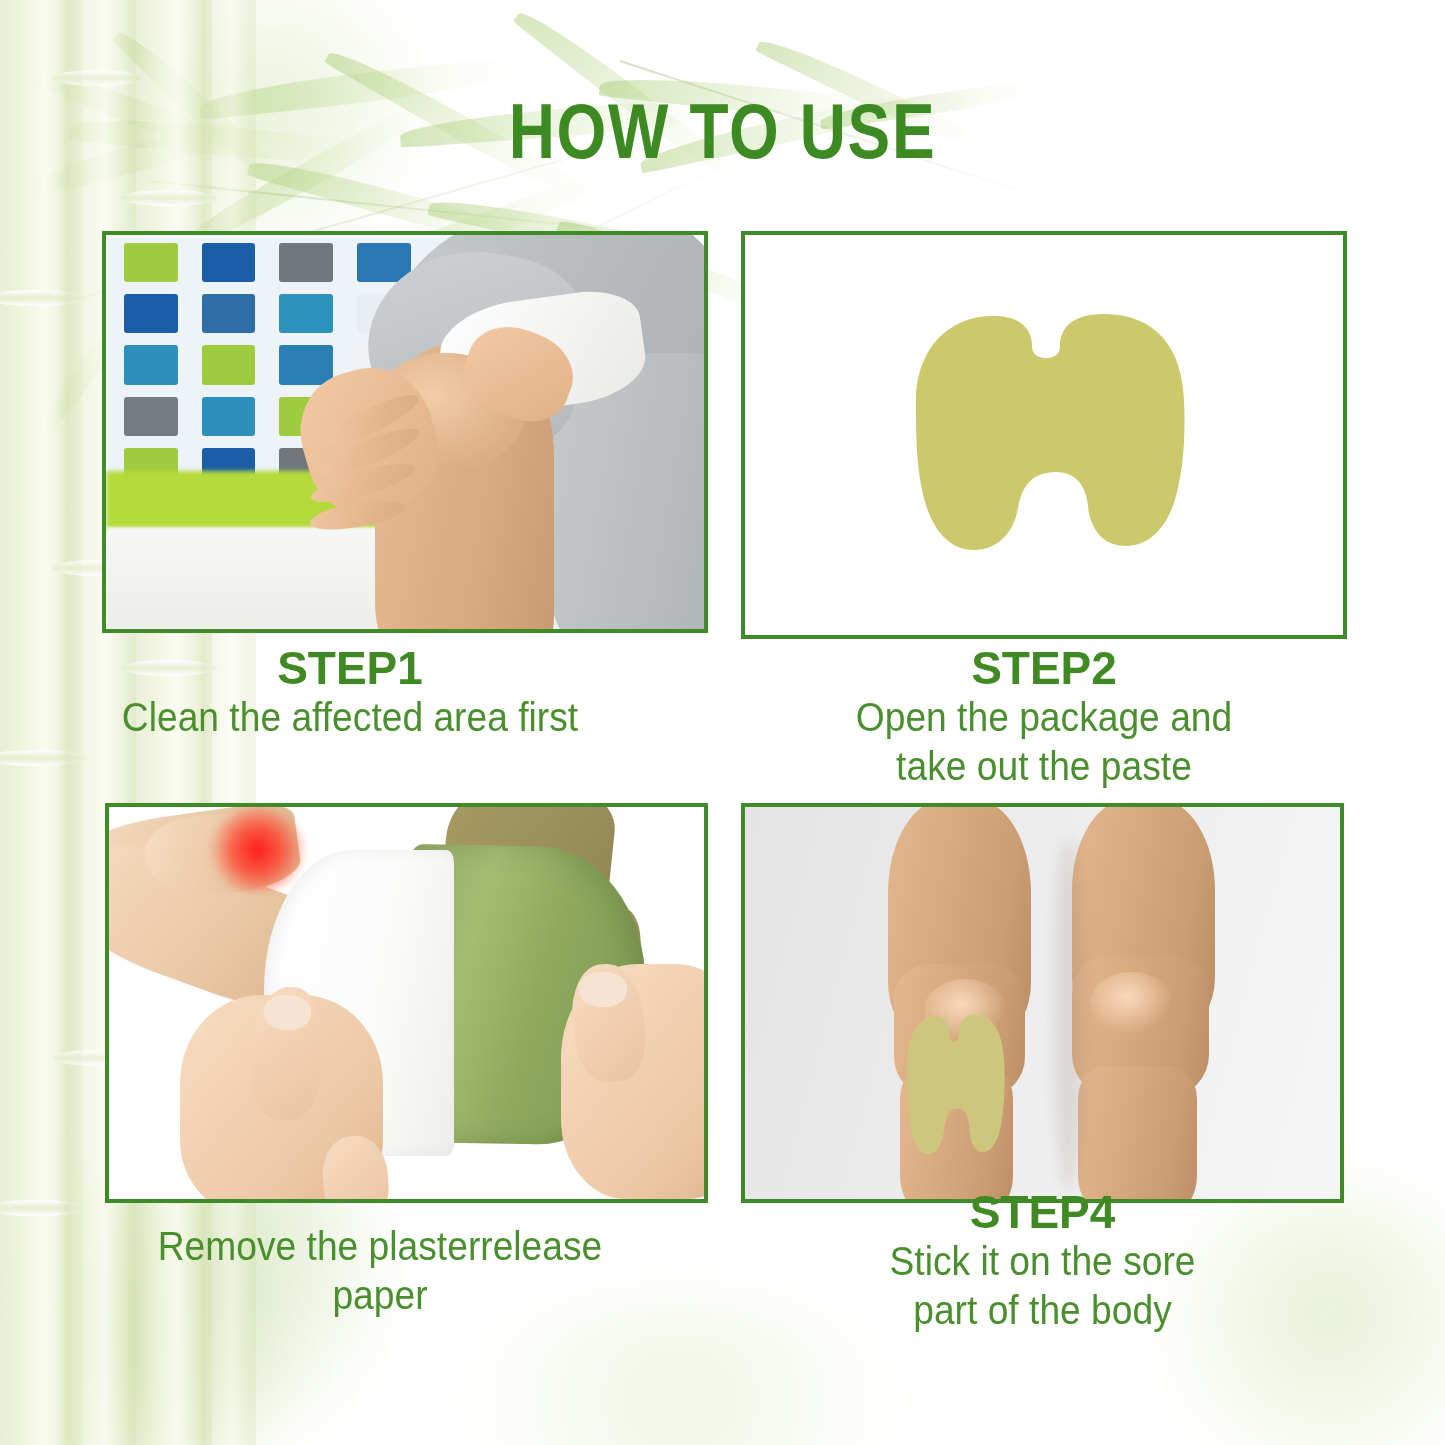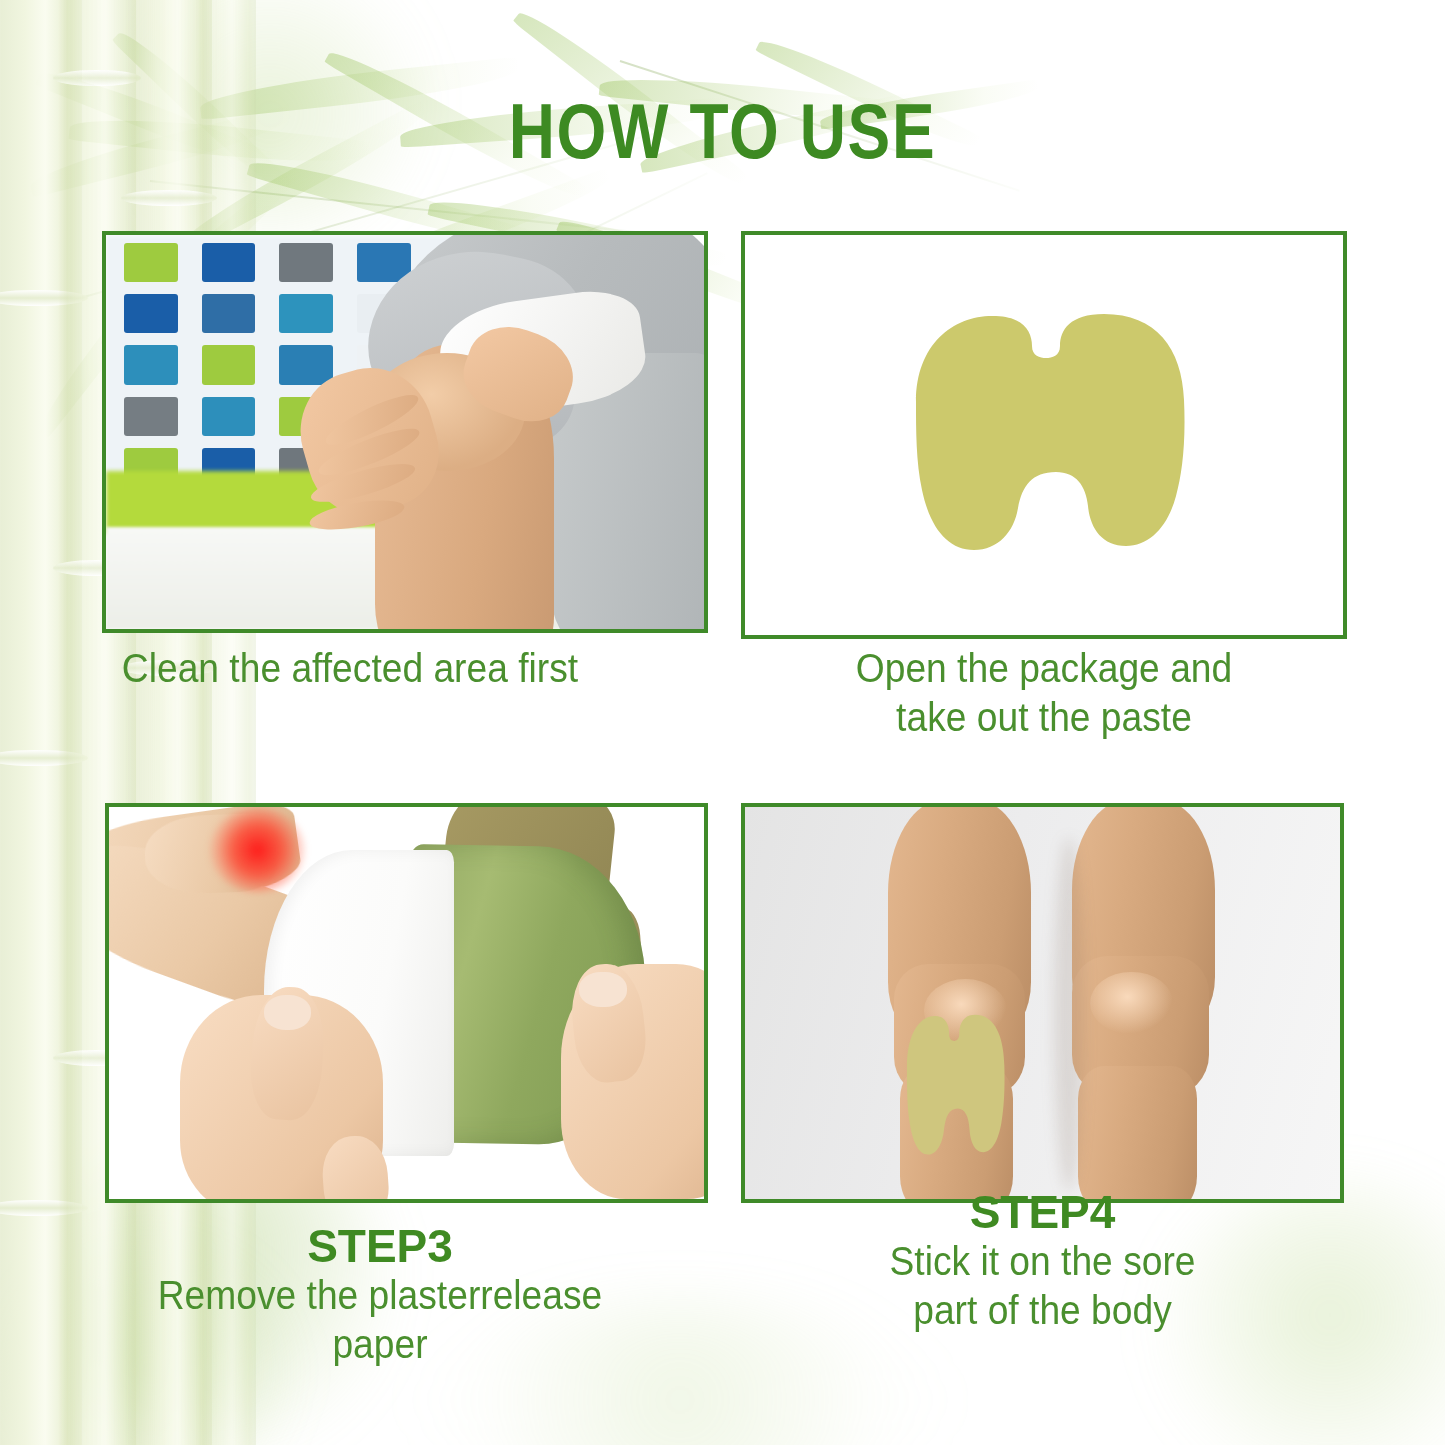--- a/index.html
+++ b/index.html
@@ -413,20 +413,21 @@
         <div class="p1-hand" style="left:33%; top:34%; width:22%; height:36%; transform:rotate(-16deg);"></div>
         <div class="p1-finger" style="left:36%; top:44%; width:17%; height:6%;  transform:rotate(-26deg);"></div>
         <div class="p1-finger" style="left:35%; top:52%; width:18%; height:6%;  transform:rotate(-22deg);"></div>
         <div class="p1-finger" style="left:34%; top:60%; width:18%; height:6%;  transform:rotate(-16deg);"></div>
         <div class="p1-finger" style="left:34%; top:68%; width:16%; height:6%;  transform:rotate(-10deg);"></div>
         <div class="p1-hand" style="left:60%; top:24%; width:18%; height:22%; transform:rotate(20deg);"></div>
       </div>
     </div>
 
     <div class="caption" style="left:0; top:644px; width:700px;">
+      <div class="step-label">STEP1</div>
       <div class="step-desc">Clean the affected area first</div>
     </div>
   </div>
 
   <div class="card" style="left:0; top:0;">
 
     <div class="photo-frame" style="left:741px; top:231px; width:598px; height:400px;">
       <div class="photo" style="background:#ffffff;">
         <div class="patch-wrap">
           <svg width="360" height="278" viewBox="0 0 360 278">
@@ -444,20 +445,21 @@
                      C 168,178 158,192 154,214
                      C 150,238 134,256 110,256
                      C 84,256 66,234 58,196
                      C 52,168 52,136 52,108 Z" fill="#ccc96c"></path>
           </svg>
         </div>
       </div>
     </div>
 
     <div class="caption" style="left:745px; top:644px; width:598px;">
+      <div class="step-label">STEP2</div>
       <div class="step-desc">Open the package and</div>
       <div class="step-desc">take out the paste</div>
     </div>
   </div>
 
   <div class="card" style="left:0; top:0;">
 
     <div class="photo-frame" style="left:105px; top:803px; width:595px; height:392px;">
       <div class="photo">
         <div class="p3-bg"></div>
@@ -479,21 +481,20 @@
         <div class="p3-nail" style="left:26%; top:48%; width:8%;  height:9%;"></div>
         <div class="p3-thumb" style="left:36%; top:84%; width:11%; height:22%; transform:rotate(-4deg);"></div>
 
         <div class="p3-handR" style="left:76%; top:40%; width:32%; height:60%;"></div>
         <div class="p3-thumb" style="left:78%; top:40%; width:12%; height:30%; transform:rotate(-6deg);"></div>
         <div class="p3-nail" style="left:79%; top:42%; width:8%;  height:9%;"></div>
       </div>
     </div>
 
     <div class="caption" style="left:60px; top:1222px; width:640px;">
-      <div class="step-label">STEP3</div>
       <div class="step-desc">Remove the plasterrelease</div>
       <div class="step-desc">paper</div>
     </div>
   </div>
 
   <div class="card" style="left:0; top:0;">
 
     <div class="photo-frame" style="left:741px; top:803px; width:595px; height:392px;">
       <div class="photo">
         <div class="p4-bg"></div>

